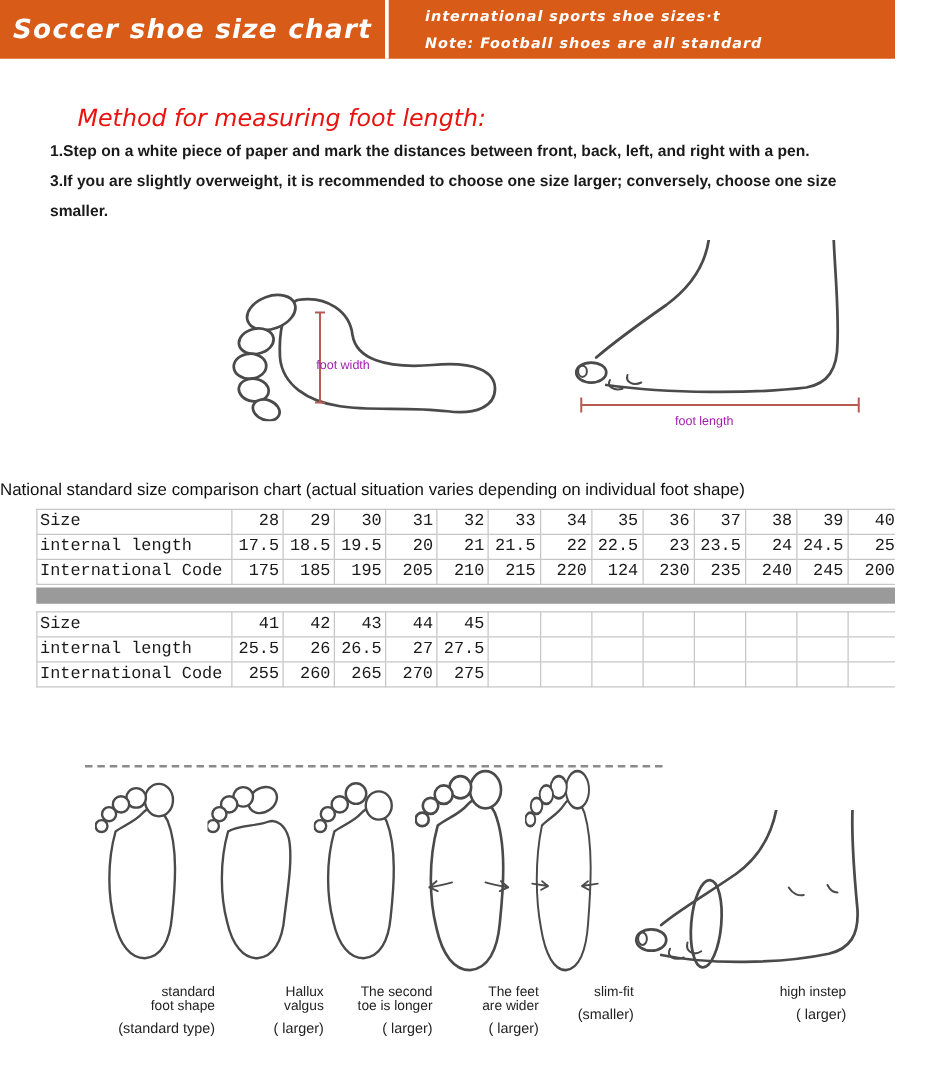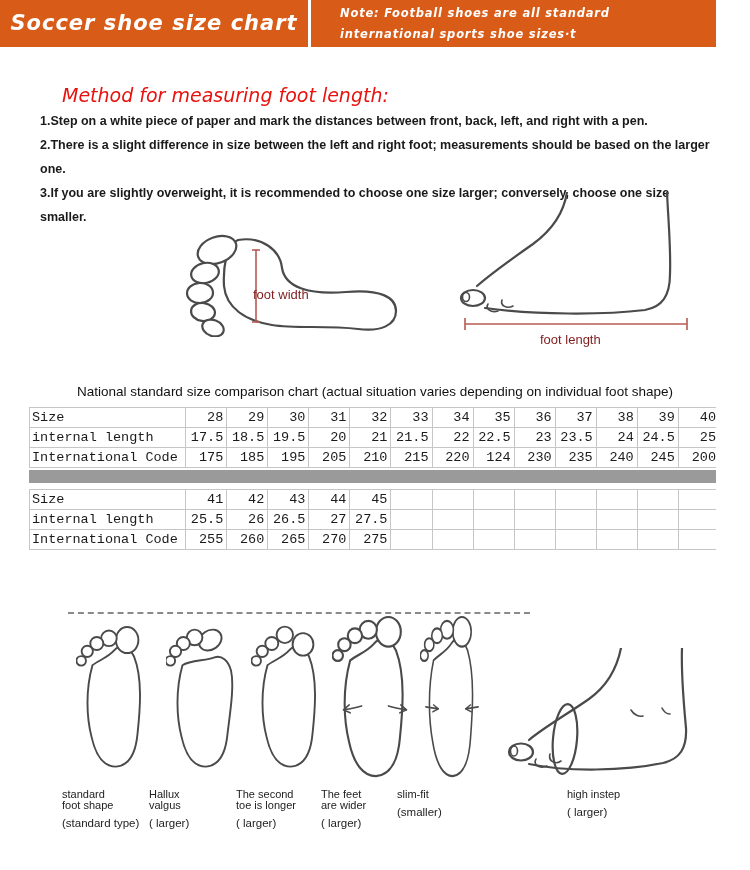--- a/index.html
+++ b/index.html
@@ -22,59 +22,58 @@
                   font-family:"DejaVu Sans",sans-serif;font-style:italic; }
   .method-steps { position:absolute; left:40px; top:109px; font-size:12.5px; line-height:24px; color:#1a1a1a;font-weight:bold; }
   .method-steps span { display:block; }
 
   
   svg.lineart { position:absolute; }
   svg.lineart .s { fill:#fff; stroke:#4a4a4a; stroke-width:2.2; stroke-linecap:round; stroke-linejoin:round; }
   svg.lineart .o { fill:none; stroke:#4a4a4a; stroke-width:2.2; stroke-linecap:round; stroke-linejoin:round; }
   svg.lineart .thin { stroke:#4a4a4a; stroke-width:1.6; fill:none; stroke-linecap:round; }
   svg.lineart .red { stroke:#b65a52; stroke-width:1.6; }
-  .red-label { position:absolute; color:#7f1d1d; font-size:13px; }
-
-  
-  .chart-title { position:absolute; left:0; top:384px; width:750px; text-align:center;
+  .red-label { position:absolute; color:#a21caf; font-size:10px; }
+
+  
+  .chart-title { position:absolute; left:0; top:384px; width:750px; 
                  font-size:13.5px; color:#111; }
   table.size-table { position:absolute; left:29px; border-collapse:collapse; table-layout:fixed; width:691px; }
   table.size-table td { border:1px solid #c6c6c6; height:19px; font-family:"Liberation Mono",monospace;
         font-size:13.5px; color:#1a1a1a; padding:0 3px 0 2px; overflow:hidden; white-space:nowrap; }
   table.size-table td.val { text-align:right; }
   #table1 { top:407px; }
   #table2 { top:489px; }
   .gray-bar { position:absolute; left:29px; top:470px; width:691px; height:13px; background:#9a9a9a; }
 
   
   .dashed-line { position:absolute; left:68px; top:612px; width:462px; height:0;
                  border-top:2px dashed #8a8a8a; }
-  .foot-label { position:absolute; top:789px; width:110px; text-align:left; font-size:11px;
+  .foot-label { position:absolute; top:789px; width:110px; text-align:right; font-size:11px;
                 line-height:11px; color:#222; }
   .foot-label .l { display:block; }
   .foot-label .note { display:block; margin-top:7px; font-size:11.5px; }
 </style>
 </head>
 <body>
 
 <div class="page">
 
   <div class="header">
     <div class="header-title">Soccer shoe size chart</div>
     <div class="header-divider"></div>
     <div class="header-note">
+      <span>international sports shoe sizes·t</span>
       <span>Note: Football shoes are all standard</span>
-      <span>international sports shoe sizes·t</span>
     </div>
   </div>
 
   <div class="method-title">Method for measuring foot length:</div>
   <div class="method-steps">
     <span>1.Step on a white piece of paper and mark the distances between front, back, left, and right with a pen.</span>
-    <span>2.There is a slight difference in size between the left and right foot; measurements should be based on the larger one.</span>
     <span>3.If you are slightly overweight, it is recommended to choose one size larger; conversely, choose one size smaller.</span>
   </div>
 
   <svg class="lineart" style="left:168px;top:232px" width="235" height="105" viewBox="0 0 235 105">
     <path class="s" d="M70,8 C94,4 112,18 114,36 C117,55 140,63 178,60 C212,57 228,65 228,79 C228,93 213,100 190,97 C158,93 128,97 104,93 C78,89 58,76 56,54 C55,36 58,13 70,8 Z"></path>
     <ellipse class="s" cx="49" cy="18" rx="20" ry="13" transform="rotate(-20 49 18)"></ellipse>
     <ellipse class="s" cx="37" cy="41" rx="14" ry="10" transform="rotate(-12 37 41)"></ellipse>
     <ellipse class="s" cx="32" cy="61" rx="13" ry="10" transform="rotate(-3 32 61)"></ellipse>
     <ellipse class="s" cx="35" cy="80" rx="12" ry="9" transform="rotate(8 35 80)"></ellipse>
     <ellipse class="s" cx="45" cy="96" rx="11" ry="8" transform="rotate(20 45 96)"></ellipse>

